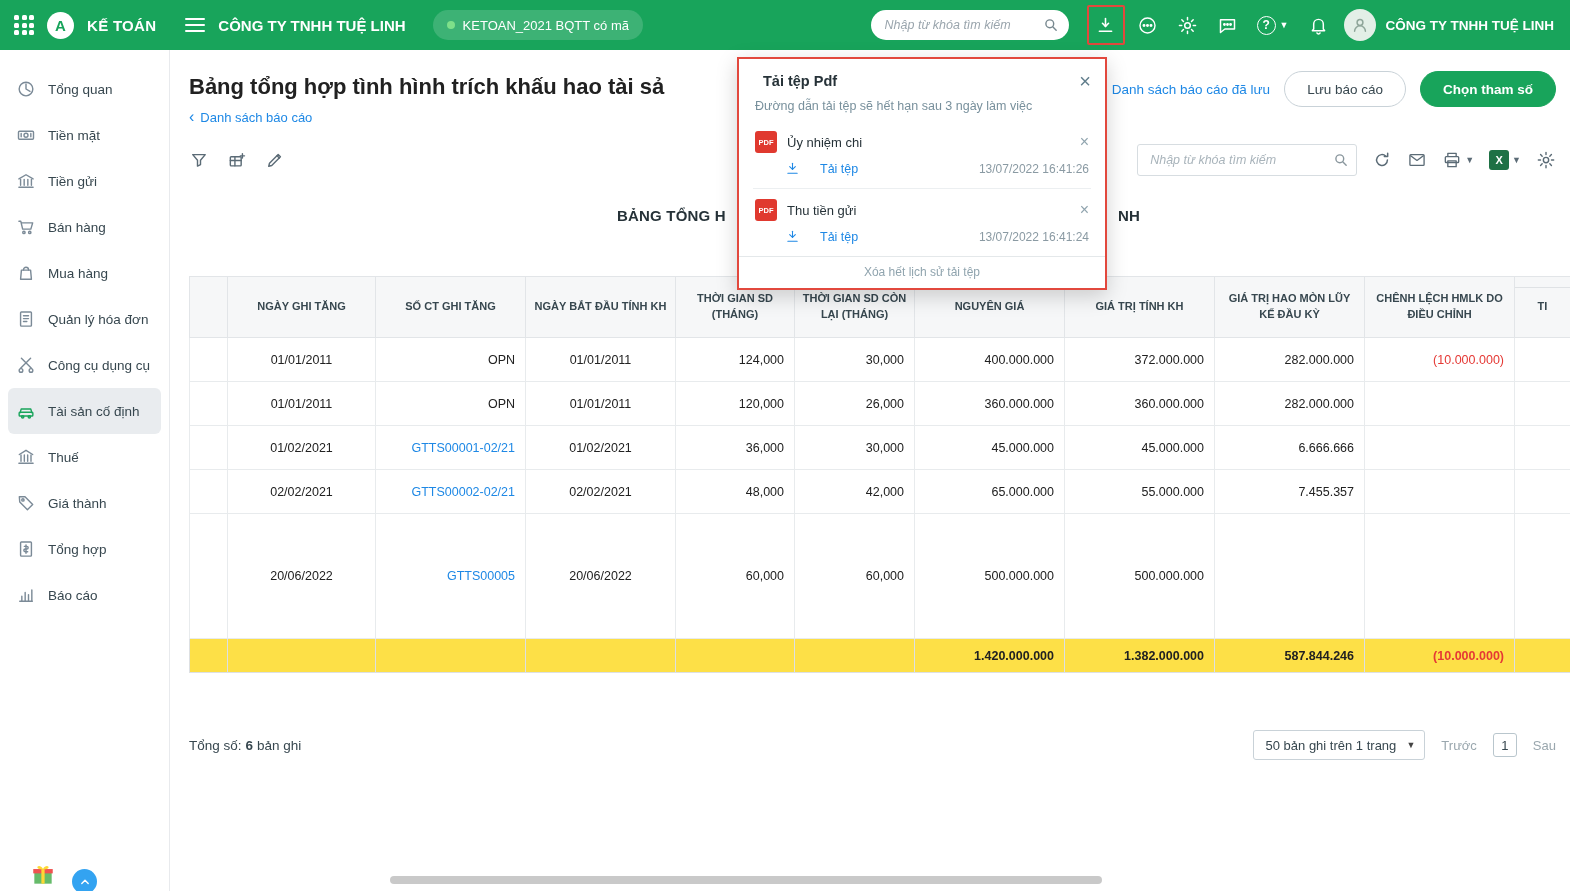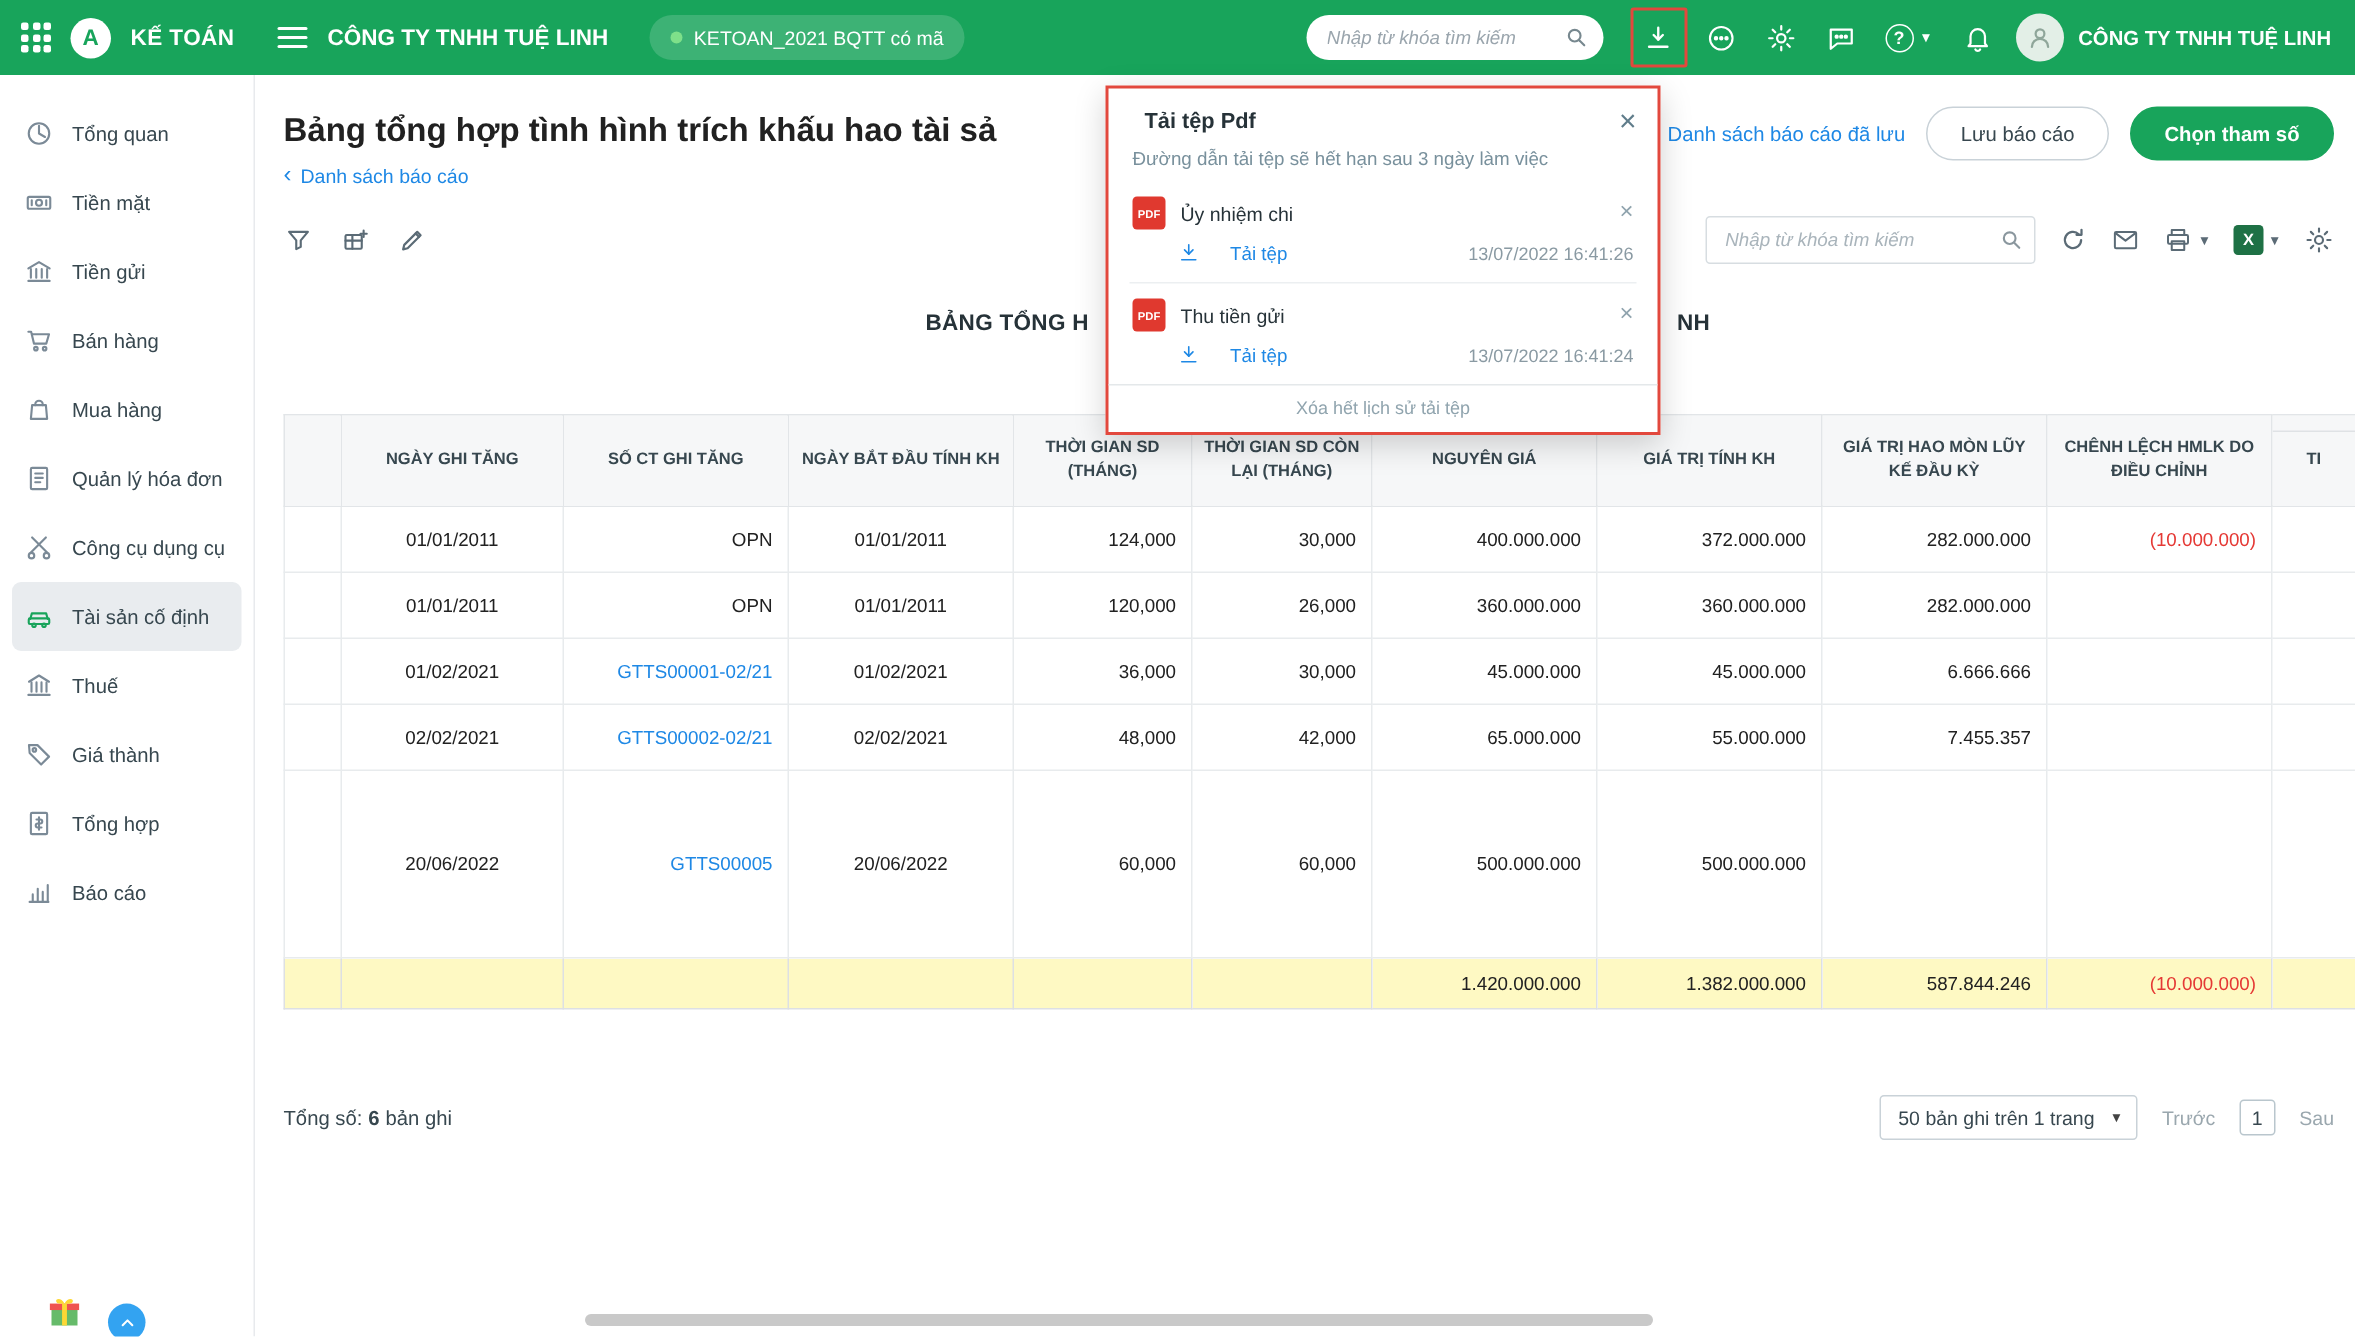--- a/index.html
+++ b/index.html
@@ -68,21 +68,21 @@
 
   
   .table-wrap{position:absolute;top:226px;left:19px}
   table{border-collapse:collapse;table-layout:fixed;width:1381px;font-size:12.5px;background:#fff}
   th{background:#f6f7f8;border:1px solid #e2e5e8;font-size:11px;font-weight:bold;color:#37474f;text-align:center;padding:4px 6px;height:61px;vertical-align:middle;position:relative;line-height:1.45;overflow:hidden}
   td{border:1px solid #e8ebed;padding:4px 10px;height:44px;color:#212121;overflow:hidden;white-space:nowrap}
   tbody tr.tall td{height:125px}
   .al-left{text-align:right}.al-center{text-align:center}.al-right{text-align:right}
   .neg{color:#e53935}
   .doc-link{color:#1e88e5;text-decoration:none;cursor:pointer}
-  tfoot td{background:#fef9c3;font-weight:normal;height:34px;border-color:#dde0e3}
+  tfoot td{background:#fde047;font-weight:bold;height:34px;border-color:#dde0e3}
   .th-line{position:absolute;left:0;right:0;top:10px;border-top:1px solid #dfe2e5}
 
   
   .grid-footer{position:absolute;top:678px;left:19px;right:14px;height:34px;display:flex;align-items:center;font-size:13.5px;color:#37474f}
   .total-count{font-weight:bold;margin:0 4px}
   .pager{margin-left:auto;display:flex;align-items:center;gap:16px}
   .page-size{position:relative;border:1px solid #c9d2d8;border-radius:3px;height:30px;display:flex;align-items:center;padding:0 28px 0 12px;font-size:13px;color:#37474f;cursor:pointer;white-space:nowrap;background:#fff}
   .sel-caret{position:absolute;right:9px;font-size:9px;color:#444}
   .pg-prev,.pg-next{color:#9aa7ae;font-size:13px;cursor:pointer}
   .pg-num{width:24px;height:24px;border:1px solid #b9c6cd;border-radius:3px;display:flex;align-items:center;justify-content:center;font-size:13px;color:#37474f;cursor:pointer;background:#fff}

